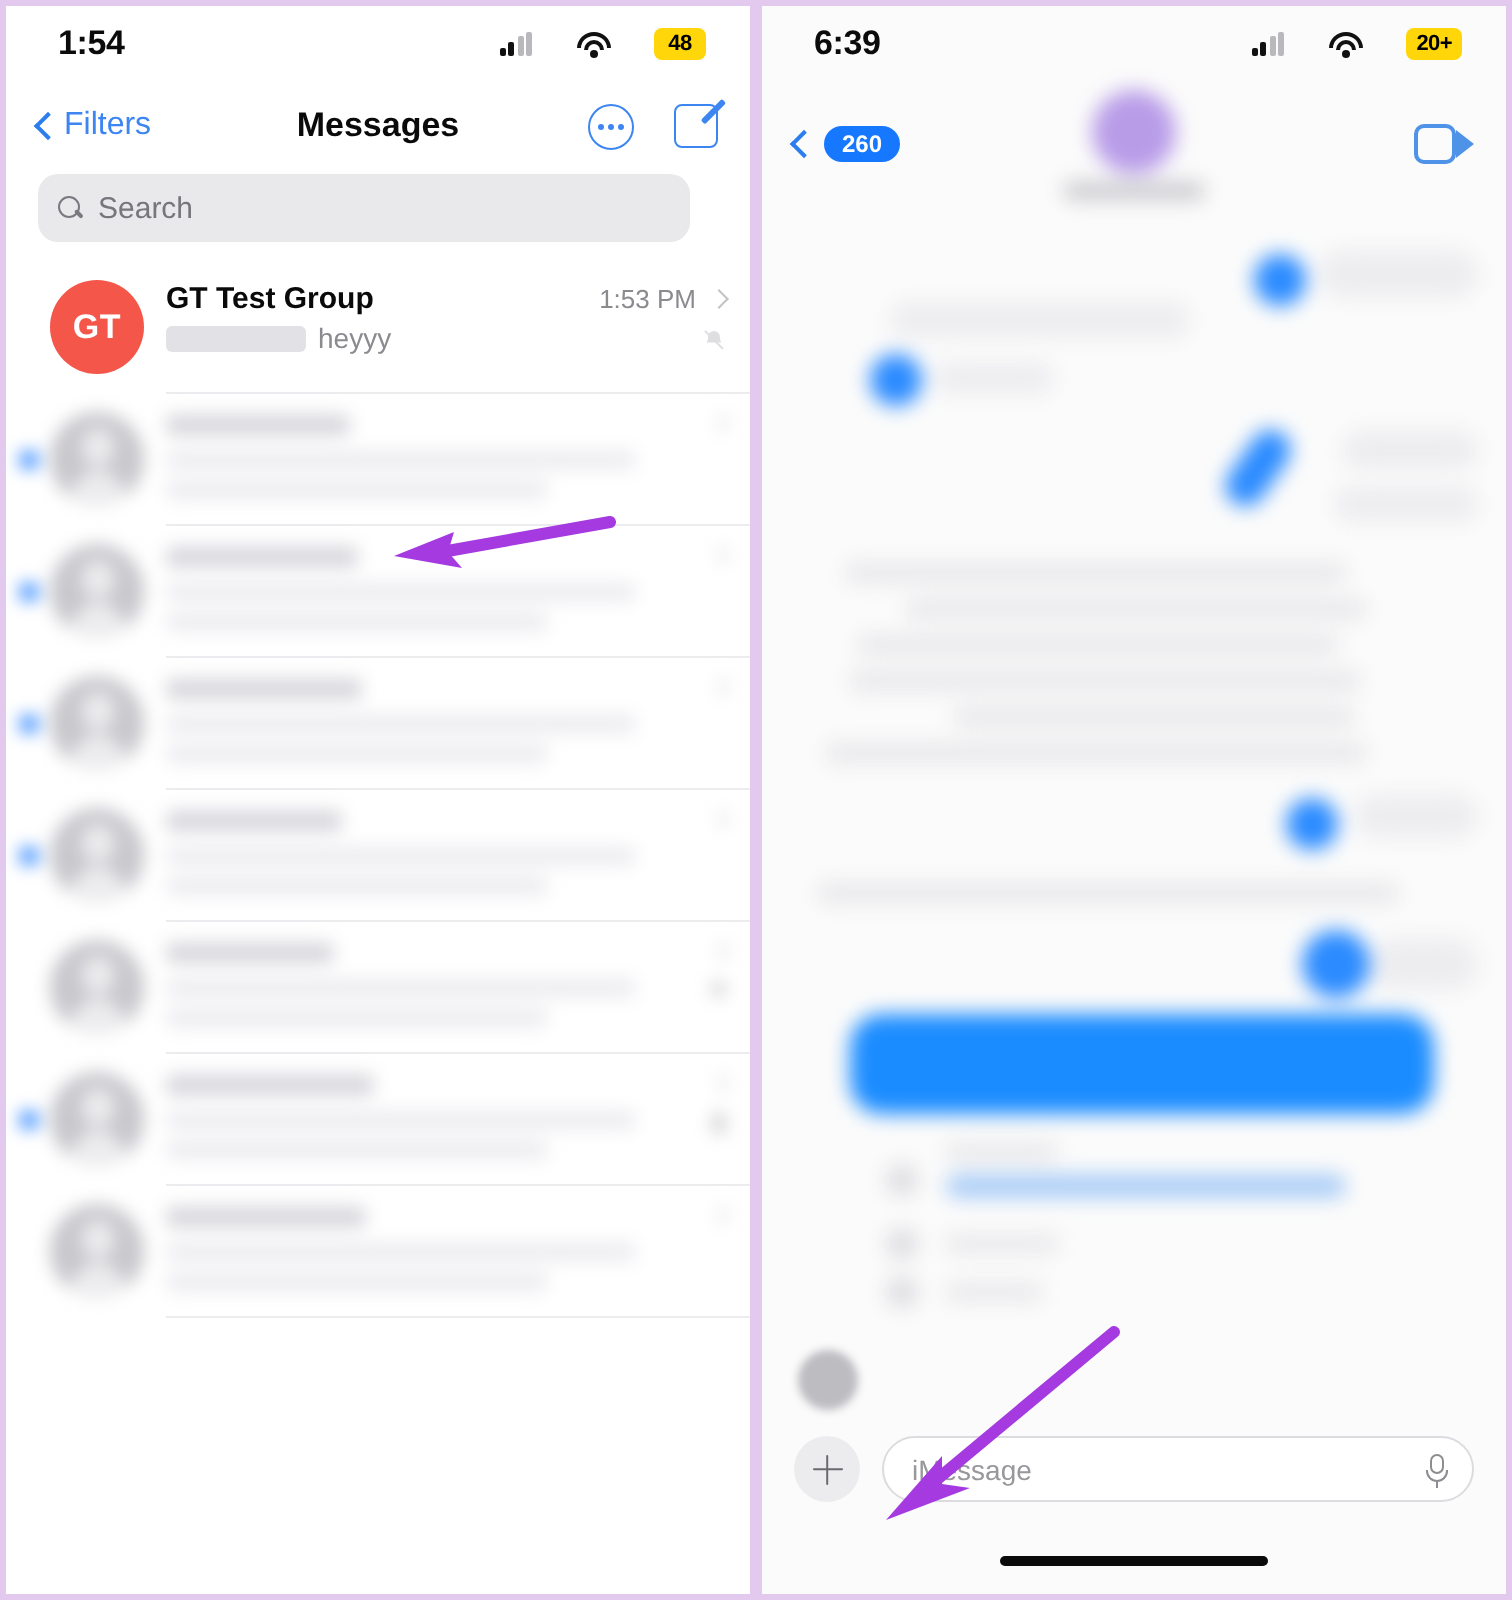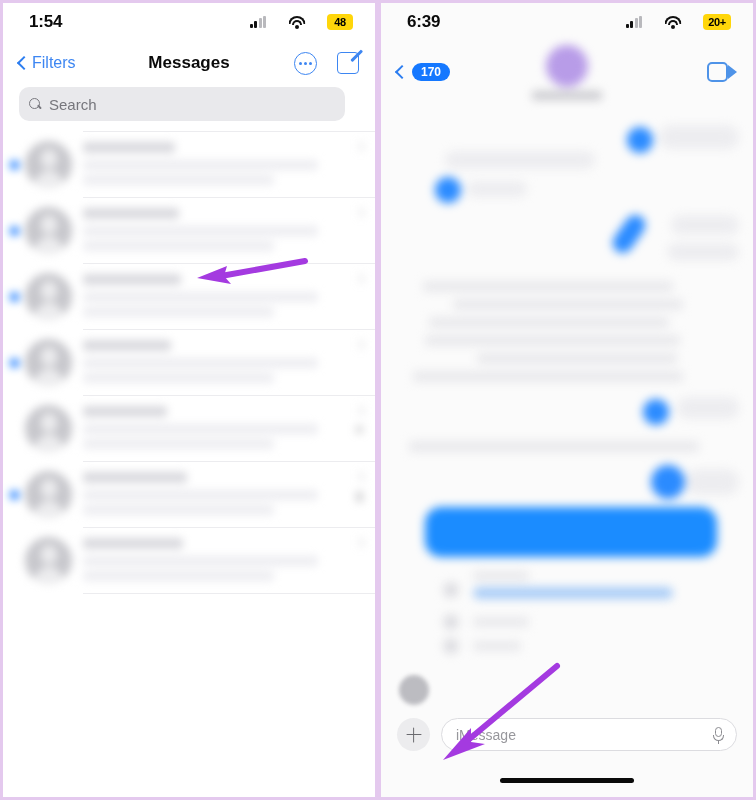--- a/index.html
+++ b/index.html
@@ -540,20 +540,40 @@
     <div class="search-wrap">
       <div class="search-bar">
         <span class="search-glyph"></span>
         <span class="search-placeholder">Search</span>
       </div>
     </div>
 
 
     <div class="conv-list">
 
+      <div class="conv-row">
+        <div class="conv-av gt">GT</div>
+        <div class="conv-body">
+          <div class="conv-title">GT Test Group</div>
+          <div class="conv-sub">
+            <span class="redact" style="width:70px"></span>
+            <span>heyyy</span>
+          </div>
+        </div>
+        <div class="conv-meta">
+          <div style="display:flex;align-items:center;gap:8px;">
+            <span class="conv-time">1:53 PM</span>
+            <span class="chev-r"></span>
+          </div>
+          <svg class="bell-mute" viewBox="0 0 24 24">
+            <path d="M6 9a6 6 0 1112 0c0 4 1.5 5.5 1.5 5.5H4.5S6 13 6 9z" fill="#b8b8bd"></path>
+            <path d="M3 3l18 18" stroke="#b8b8bd" stroke-width="2"></path>
+          </svg>
+        </div>
+      </div>
       <div class="row-sep"></div>
 
       <div id="blurred-rows">
           <div class="conv-row blurred">
             <div class="dot"></div>
             <div class="conv-av ghost">
               <div class="head"></div>
               <div class="body"></div>
             </div>
             <div class="conv-body">
@@ -694,21 +714,21 @@
             <span class="b"></span>
             <span class="c"></span>
         </div>
         <div class="batt">20+</div>
       </div>
     </div>
 
     <div class="r-navbar">
       <div class="r-back">
         <span class="chev-l"></span>
-        <span class="badge-pill">170</span>
+        <span class="badge-pill">260</span>
       </div>
       <div class="r-contact">
         <div class="cav"></div>
         <div class="cname"></div>
       </div>
       <div class="icon-video">
         <span class="bodyv"></span>
           <span class="lens"></span>
       </div>
     </div>

